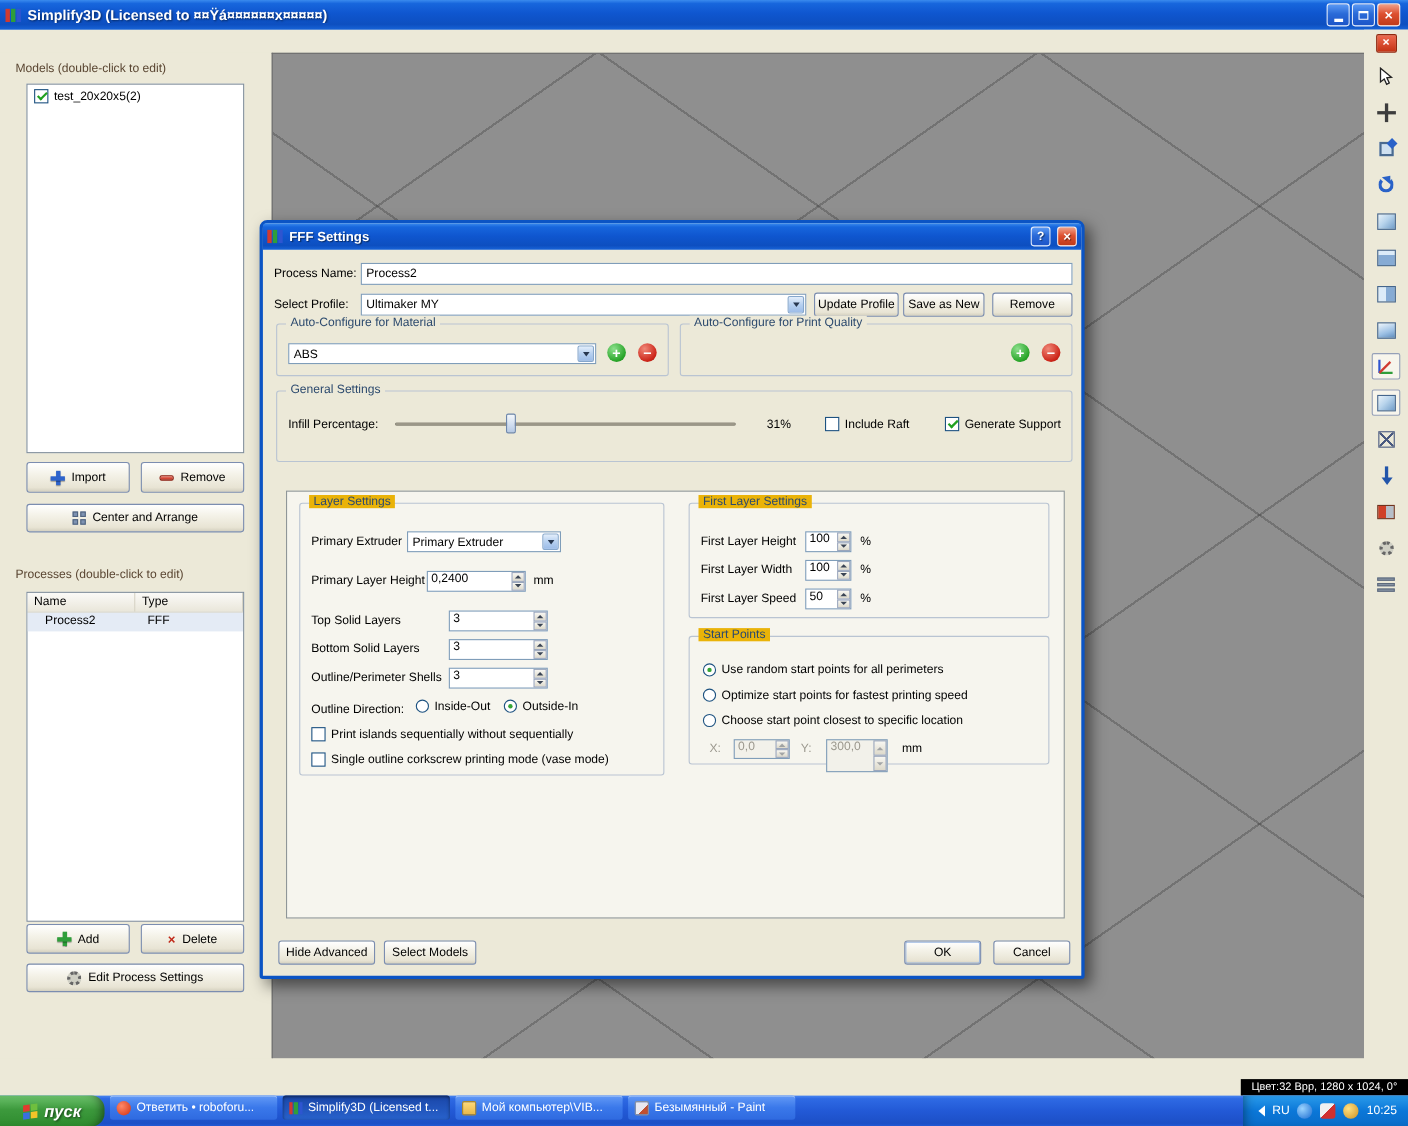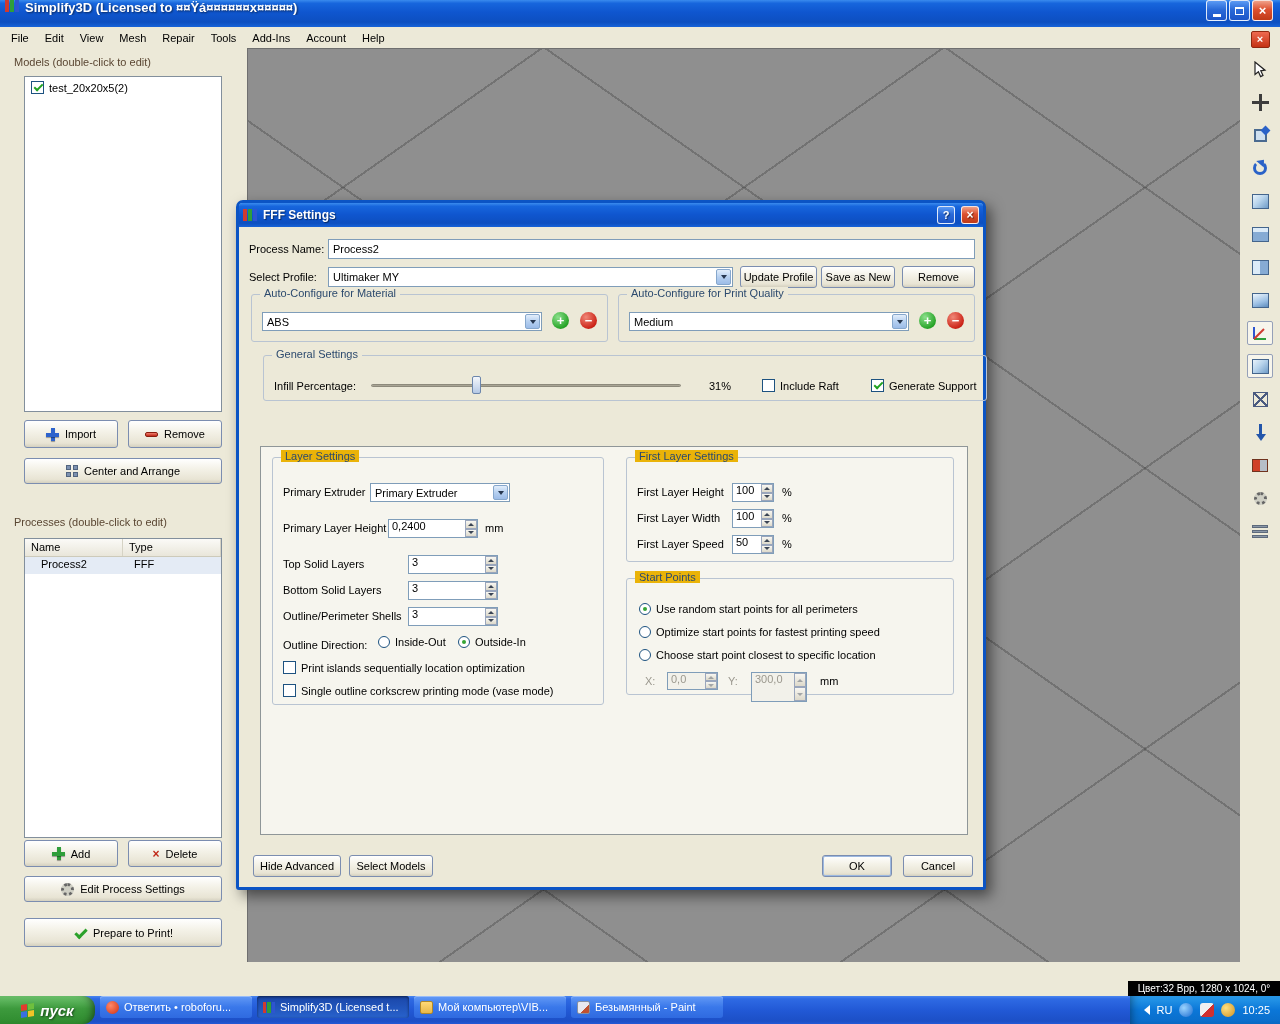--- a/index.html
+++ b/index.html
@@ -4,21 +4,21 @@
 <style>
 *{margin:0;padding:0;box-sizing:border-box}
 html,body{width:1280px;height:1024px}
 body{font-family:"Liberation Sans","DejaVu Sans",sans-serif;font-size:11px;color:#000}
 .screen{position:relative;width:1280px;height:1024px;background:#ece9d8;overflow:hidden}
 .abs{position:absolute}
 
 
 .titlebar{position:absolute;left:0;top:0;width:1280px;height:27px;
  background:linear-gradient(180deg,#3a8bee 0%,#1766dd 12%,#0f56cf 45%,#0d4fc0 82%,#1763d8 100%);
- display:flex;align-items:flex-start;gap:6px;padding:0 5px;color:#fff}
+ display:flex;align-items:center;gap:6px;padding:0 5px;color:#fff}
 .title-text{font-size:13px;font-weight:bold;text-shadow:1px 1px 2px rgba(0,0,0,.55);flex:1;white-space:nowrap;overflow:hidden}
 .winbtns{display:flex;gap:2px;padding-right:2px}
 .wbtn{width:21px;height:21px;border-radius:3px;border:1px solid rgba(255,255,255,.85);display:flex;align-items:center;justify-content:center;color:#fff;font-weight:bold;font-size:13px;background:linear-gradient(180deg,#5b9af4,#2a6ad8 45%,#1c55c8)}
 .wbtn.close{background:linear-gradient(180deg,#f0a088,#dd5030 45%,#c03a18)}
 .minbar{width:8px;height:3px;background:#fff;margin-top:9px}
 .maxbox{width:9px;height:8px;border:1px solid #fff;border-top:2px solid #fff}
 
 
 .menubar{position:absolute;left:0;top:27px;width:1240px;height:21px;display:flex;align-items:center;padding-left:3px;background:#ece9d8}
 .menu-item{padding:3px 8px;cursor:default}
@@ -174,31 +174,20 @@
       <span class="wbtn">
           <i class="minbar"></i>
         </span>
       <span class="wbtn">
           <i class="maxbox"></i>
         </span>
       <span class="wbtn close">×</span>
     </span>
   </div>
 
-  <div class="menubar">
-    <span class="menu-item">File</span>
-    <span class="menu-item">Edit</span>
-    <span class="menu-item">View</span>
-    <span class="menu-item">Mesh</span>
-    <span class="menu-item">Repair</span>
-    <span class="menu-item">Tools</span>
-    <span class="menu-item">Add-Ins</span>
-    <span class="menu-item">Account</span>
-    <span class="menu-item">Help</span>
-  </div>
 
   <div class="leftpanel">
     <span class="sect-title" style="left:14px;top:8px">Models (double-click to edit)</span>
     <div class="listbox" style="left:24px;top:28px;width:198px;height:336px">
       <div class="model-item">
         <span class="cb checked"></span>
         <span>test_20x20x5(2)</span>
       </div>
     </div>
     <div class="xbtn abs" style="left:24px;top:372px;width:94px;height:28px">
@@ -234,24 +223,20 @@
       <span class="ic-plus green"></span>
       <span>Add</span>
     </div>
     <div class="xbtn abs" style="left:128px;top:792px;width:94px;height:27px">
       <span class="ic-x">×</span>
       <span>Delete</span>
     </div>
     <div class="xbtn abs" style="left:24px;top:828px;width:198px;height:26px">
       <span class="ic-gear"></span>
       <span>Edit Process Settings</span>
-    </div>
-    <div class="xbtn abs" style="left:24px;top:870px;width:198px;height:29px">
-      <span class="ic-check"></span>
-      <span>Prepare to Print!</span>
     </div>
   </div>
 
   <div class="viewport"></div>
 
   <div class="rtoolbar">
     <span class="tool-close">×</span>
     <span class="tool">
       <svg width="14" height="17" viewBox="0 0 14 17">
           <path d="M2,1 L2,13.5 L5.4,10.8 L7.6,15.6 L10,14.4 L7.8,9.8 L12,9.2 Z" fill="#fff" stroke="#222" stroke-width="1.2"></path>
@@ -350,31 +335,25 @@
             <i>
               <b></b>
             </i>
         </div>
         <span class="rnd plus" style="left:300px;top:17px">+</span>
         <span class="rnd minus" style="left:328px;top:17px">−</span>
       </div>
 
       <div class="grp" style="left:379px;top:67px;width:357px;height:48px">
         <span class="gt">Auto-Configure for Print Quality</span>
-        <div class="combo" style="left:10px;top:17px;width:280px;height:19px">
-          <span>Medium</span>
-            <i>
-              <b></b>
-            </i>
-        </div>
         <span class="rnd plus" style="left:300px;top:17px">+</span>
         <span class="rnd minus" style="left:328px;top:17px">−</span>
       </div>
 
-      <div class="grp" style="left:24px;top:128px;width:724px;height:46px">
+      <div class="grp" style="left:12px;top:128px;width:724px;height:65px">
         <span class="gt">General Settings</span>
         <span class="lbl" style="left:10px;top:24px">Infill Percentage:</span>
         <div class="slider" style="left:107px;top:20px;width:310px;height:18px">
           <div class="groove"></div>
           <div class="thumb" style="left:101px"></div>
         </div>
         <span class="lbl" style="left:445px;top:24px">31%</span>
         <div class="opt" style="left:498px;top:23px">
           <span class="cb"></span>
           <span>Include Raft</span>
@@ -457,21 +436,21 @@
             <span class="radio"></span>
             <span>Inside-Out</span>
           </div>
           <div class="opt" style="left:185px;top:178px">
             <span class="radio selected"></span>
             <span>Outside-In</span>
           </div>
 
           <div class="opt" style="left:10px;top:203px">
             <span class="cb"></span>
-            <span>Print islands sequentially location optimization</span>
+            <span>Print islands sequentially without sequentially</span>
           </div>
           <div class="opt" style="left:10px;top:226px">
             <span class="cb"></span>
             <span>Single outline corkscrew printing mode (vase mode)</span>
           </div>
         </div>
 
         <div class="grp" style="left:365px;top:10px;width:328px;height:105px">
           <span class="gt">First Layer Settings</span>
 

